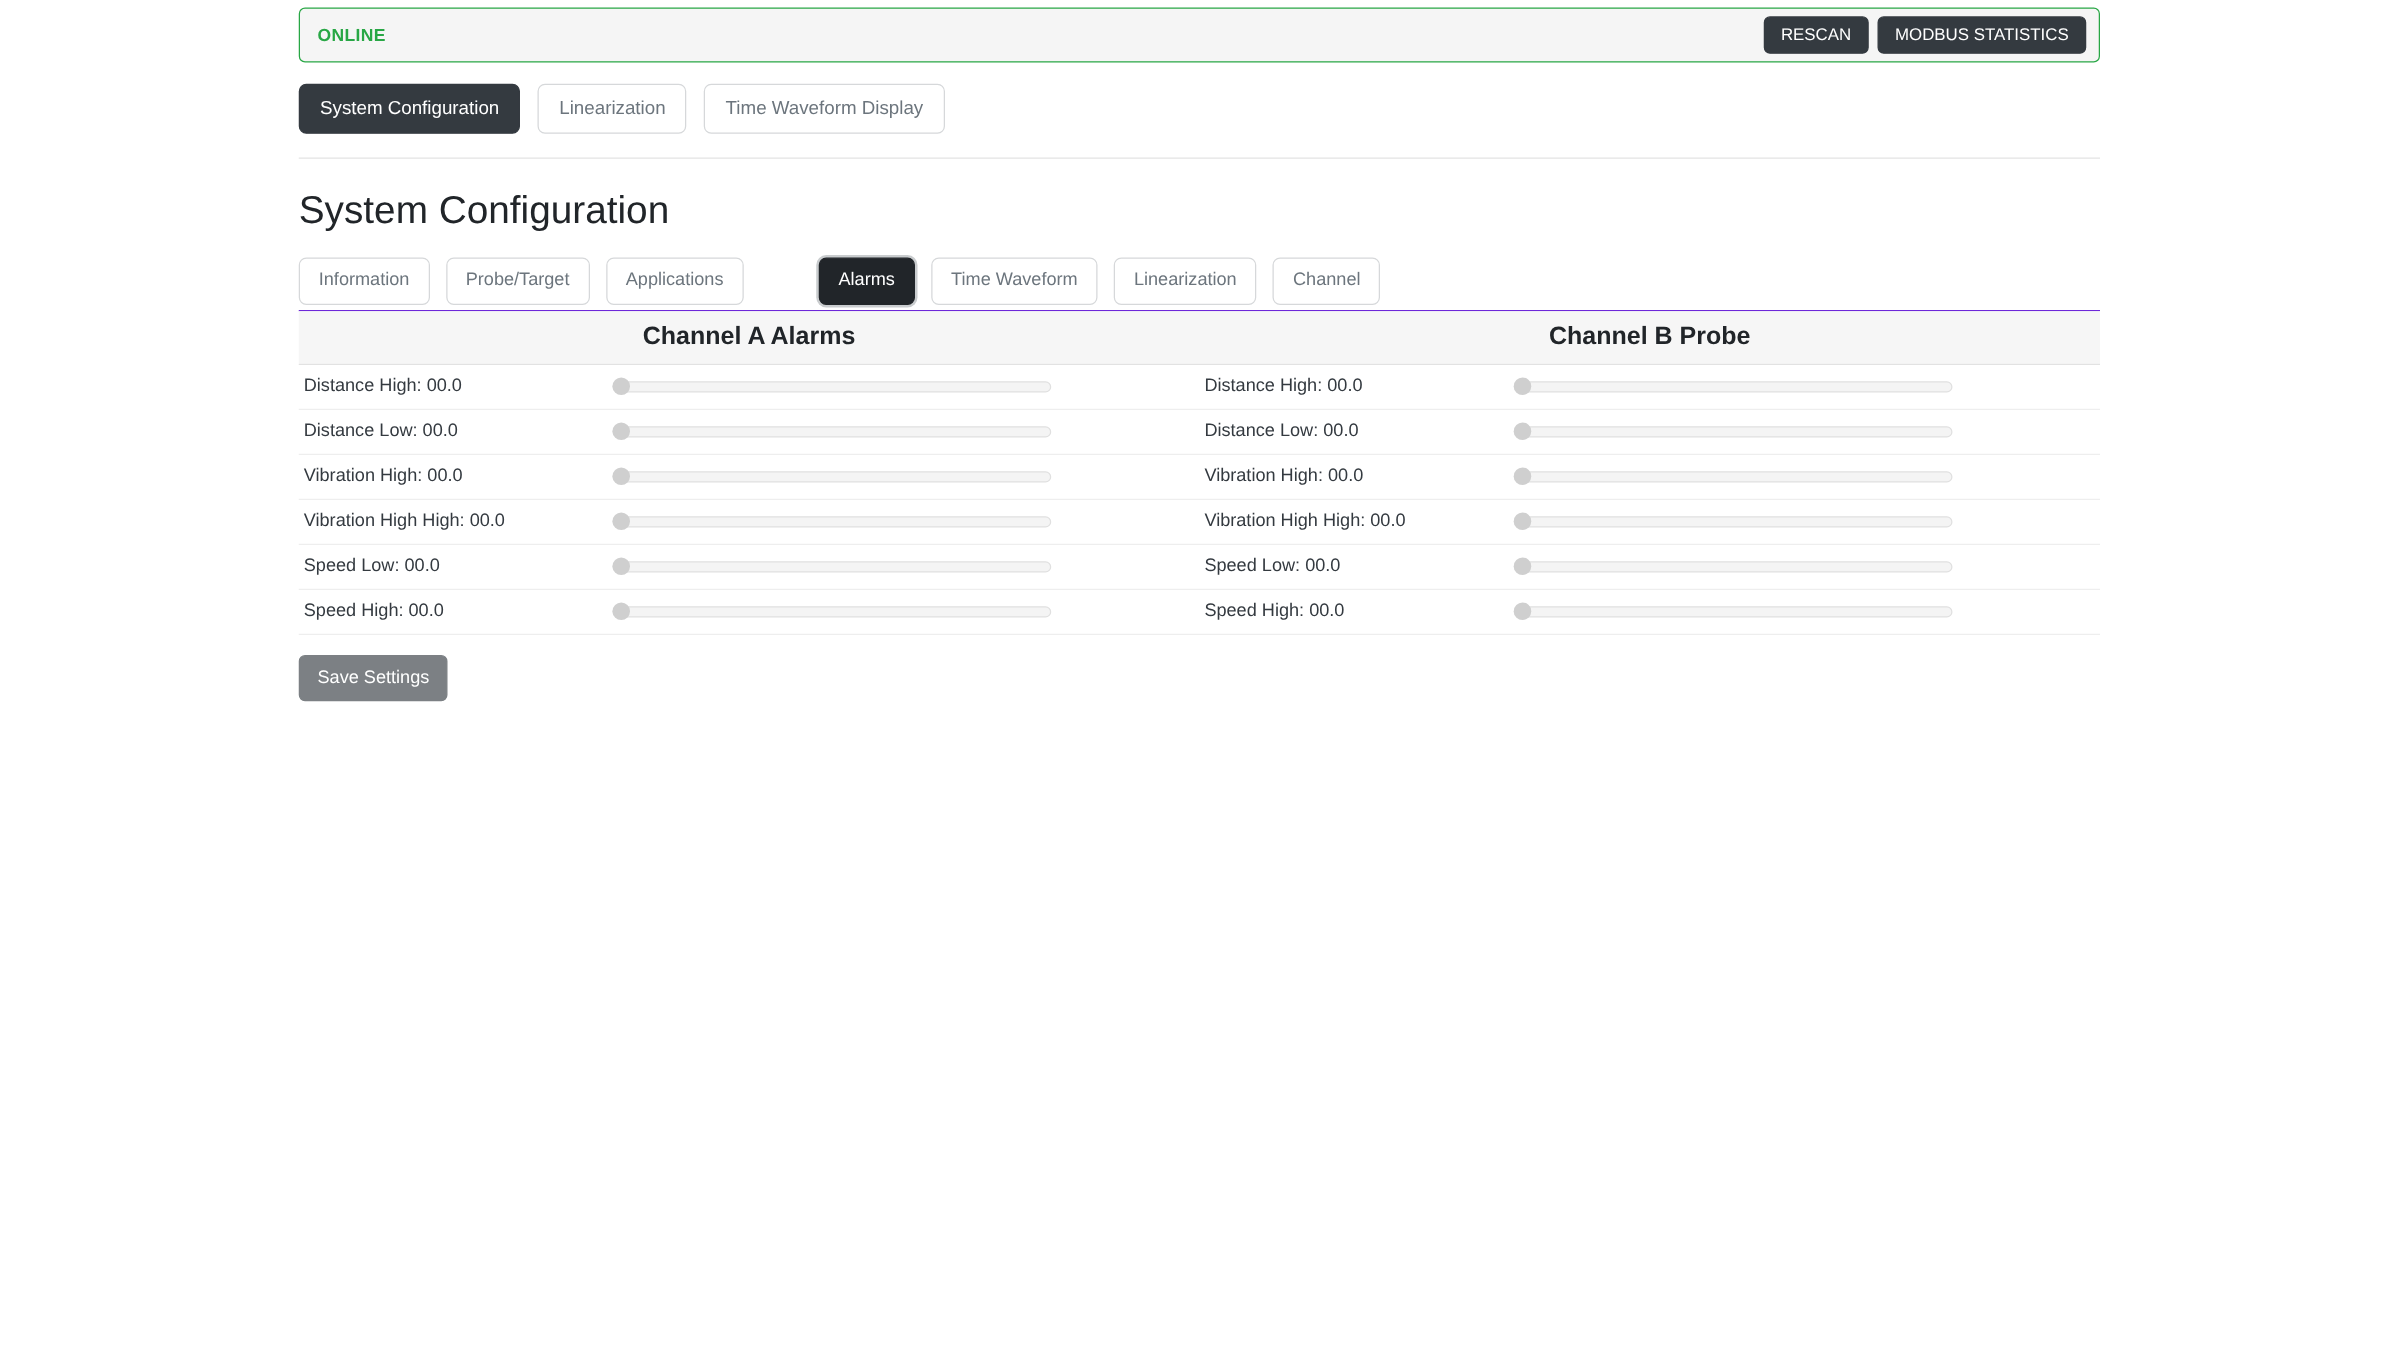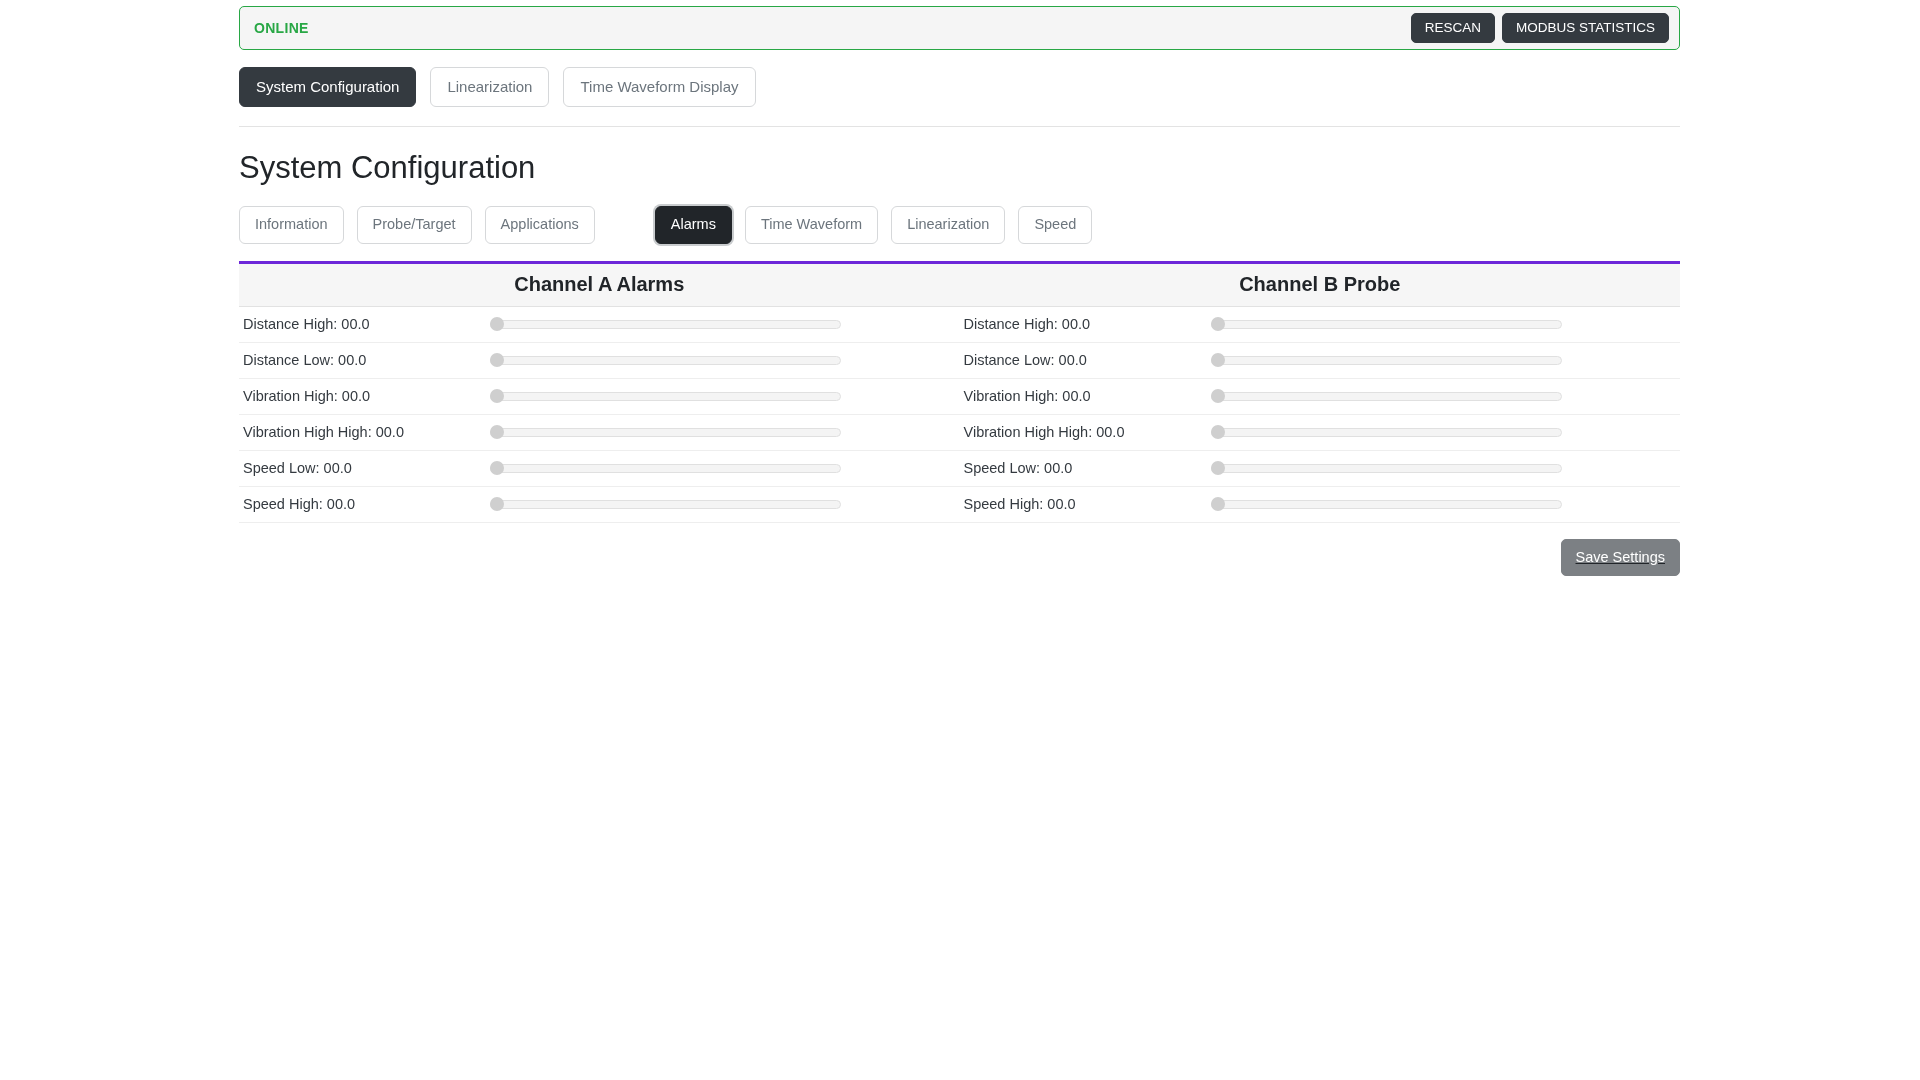--- a/index.html
+++ b/index.html
@@ -91,22 +91,22 @@
     font-weight: 400;
     line-height: 1.2;
     color: #212529;
   }
 
   
   .subtabs {
     display: flex;
     gap: 13px;
     margin-top: 20px;
-    padding-bottom: 17px;
-    border-bottom: 3px solid #6d28d9;
+    padding-bottom: 4px;
+    border-bottom: 1px solid #6d28d9;
   }
   .subtab {
     font-family: "Liberation Sans", sans-serif;
     font-size: 14.5px;
     line-height: 1;
     padding: 10px 15px 11px;
     border-radius: 6px;
     border: 1px solid #d6d8da;
     background: #ffffff;
     color: #6c757d;
@@ -182,23 +182,21 @@
     left: 0;
     width: 14px;
     height: 14px;
     border-radius: 50%;
     background: #cfcfcf;
   }
 
   
   .save-row {
     display: flex;
-    justify-content: flex-end;
     margin-top: 16px;
-    text-decoration: underline;
   }
   .btn-save {
     background: #7c8084;
     color: #ffffff;
     border: 1px solid #7c8084;
     border-radius: 5px;
     font-family: "Liberation Sans", sans-serif;
     font-size: 14.5px;
     line-height: 1;
     padding: 10px 14px 11px;
@@ -227,21 +225,21 @@
 
     <h1 class="page-title">System Configuration</h1>
 
     <div class="subtabs">
       <button class="subtab">Information</button>
       <button class="subtab">Probe/Target</button>
       <button class="subtab">Applications</button>
       <button class="subtab active">Alarms</button>
       <button class="subtab">Time Waveform</button>
       <button class="subtab">Linearization</button>
-      <button class="subtab">Speed</button>
+      <button class="subtab">Channel</button>
     </div>
 
     <table class="alarms">
       <thead>
         <tr>
           <th>Channel A Alarms</th>
           <th>Channel B Probe</th>
         </tr>
       </thead>
       <tbody id="alarm-body">

